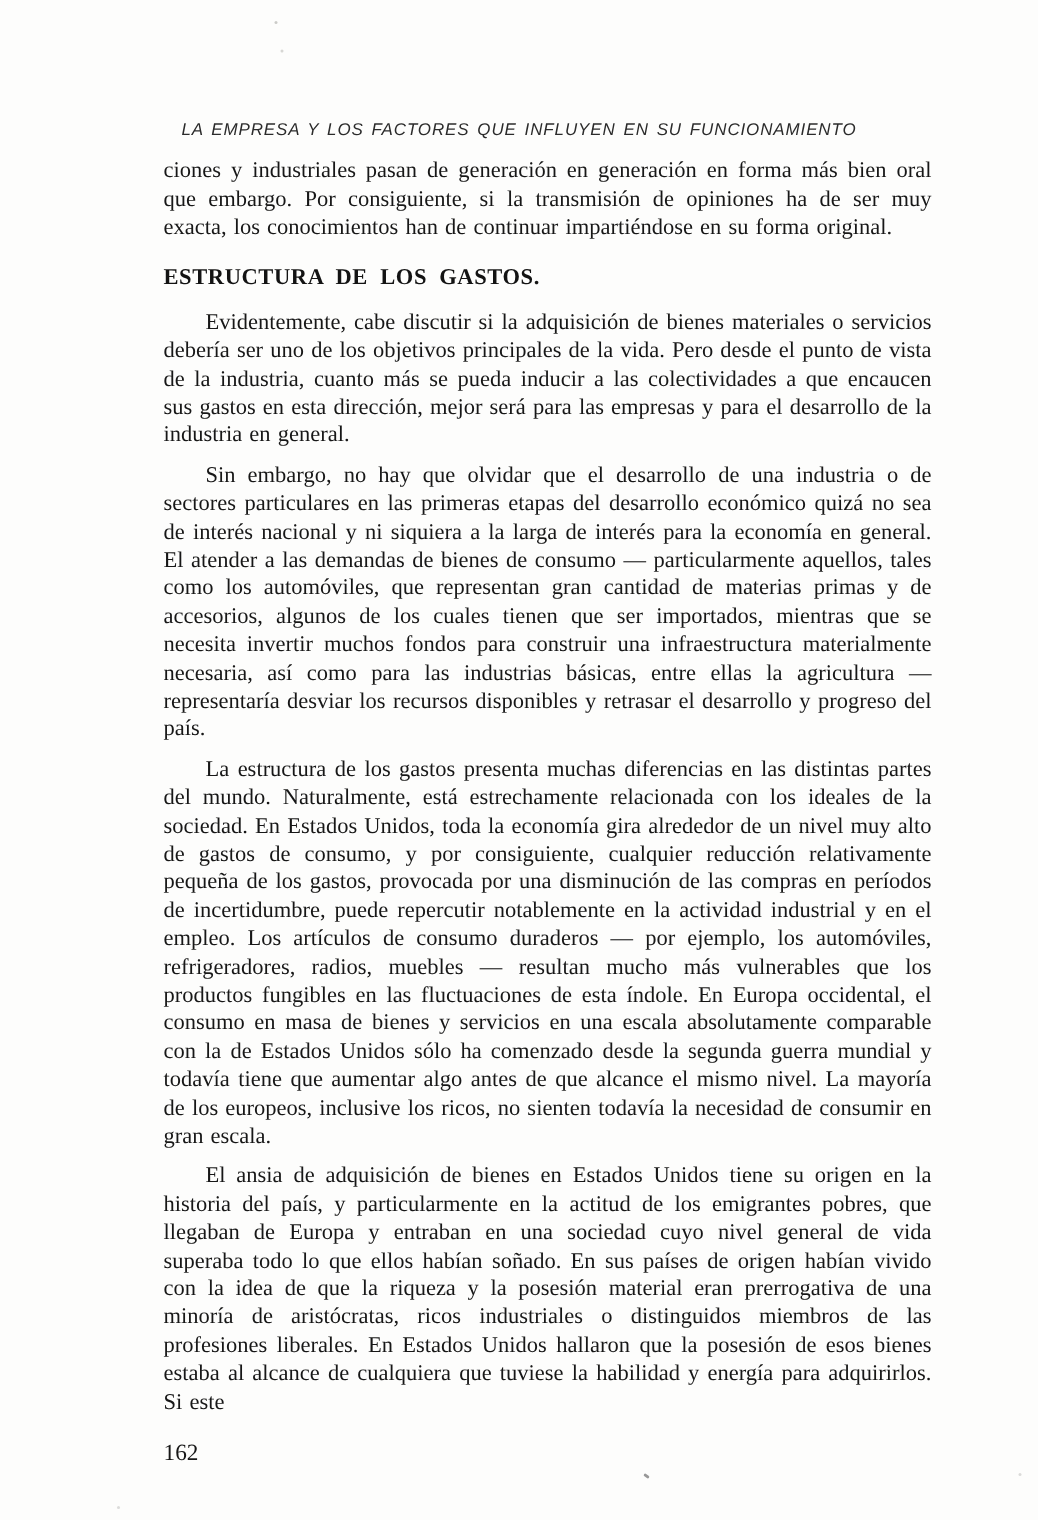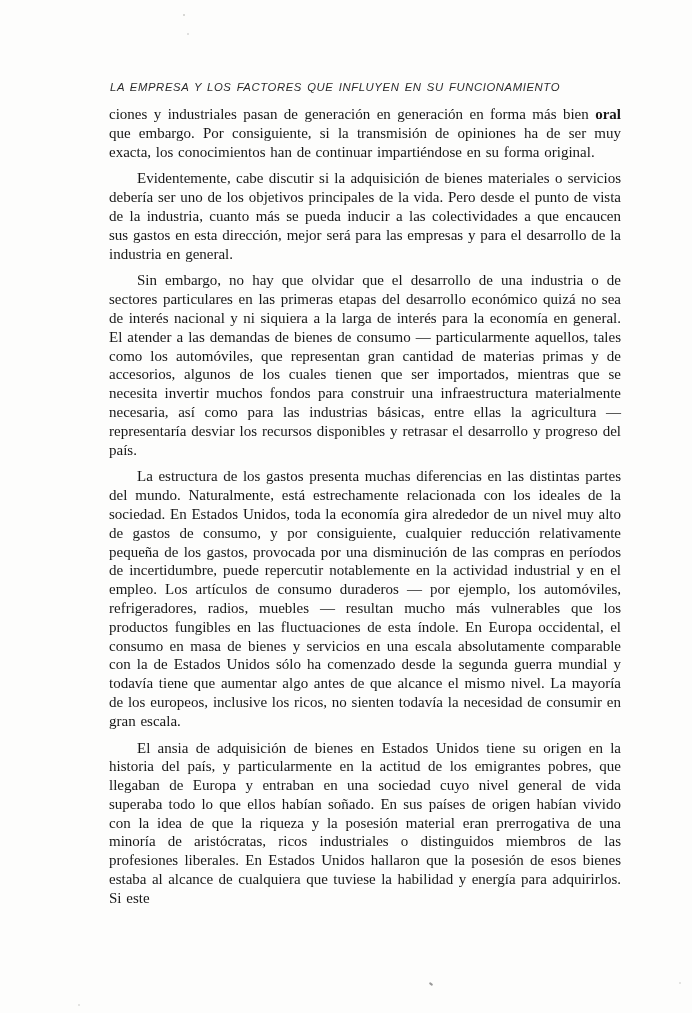--- a/index.html
+++ b/index.html
@@ -13,21 +13,21 @@
     position: relative;
     overflow: hidden;
   }
   .page {
     position: absolute;
     inset: 0;
     background: #fdfdfc;
   }
   .running-head {
     position: absolute;
-    left: 110px;
+    left: 121px;
     top: 81px;
     font-family: "Liberation Sans", sans-serif;
     font-style: italic;
     font-weight: normal;
     font-size: 11.3px;
     letter-spacing: 0.6px;
     word-spacing: 1.5px;
     color: #2b2b2b;
     white-space: nowrap;
   }
@@ -44,21 +44,21 @@
   }
   .para {
     margin: 0 0 8px 0;
     text-indent: 28px;
     word-spacing: 1px;
   }
   .para.continued {
     text-indent: 0;
   }
   .bold-word {
-    font-weight: bold;
+    font-weight: normal;
   }
   .section-heading {
     font-family: "Liberation Serif", serif;
     font-size: 15px;
     font-weight: bold;
     letter-spacing: 0.4px;
     word-spacing: 4px;
     margin: 15px 0 11px 0;
     text-align: left;
     color: #131313;
@@ -87,29 +87,31 @@
 <div class="page">
 
   <header class="running-head">
     <span>LA EMPRESA Y LOS FACTORES QUE INFLUYEN EN SU FUNCIONAMIENTO</span>
   </header>
 
   <main class="text-block">
 
     <p class="para continued"><span>ciones y industriales pasan de generación en generación en forma más bien </span><strong class="bold-word">oral</strong><span> que embargo. Por consiguiente, si la transmisión de opiniones ha de ser muy exacta, los conocimientos han de continuar impartiéndose en su forma original.</span></p>
 
+    <h2 class="section-heading">ESTRUCTURA DE LOS GASTOS.</h2>
 
     <p class="para">Evidentemente, cabe discutir si la adquisición de bienes materiales o servicios debería ser uno de los objetivos principales de la vida. Pero desde el punto de vista de la industria, cuanto más se pueda inducir a las colectividades a que encaucen sus gastos en esta dirección, mejor será para las empresas y para el desarrollo de la industria en general.</p>
 
     <p class="para">Sin embargo, no hay que olvidar que el desarrollo de una industria o de sectores particulares en las primeras etapas del desarrollo económico quizá no sea de interés nacional y ni siquiera a la larga de interés para la economía en general. El atender a las demandas de bienes de consumo — particularmente aquellos, tales como los automóviles, que representan gran cantidad de materias primas y de accesorios, algunos de los cuales tienen que ser importados, mientras que se necesita invertir muchos fondos para construir una infraestructura materialmente necesaria, así como para las industrias básicas, entre ellas la agricultura — representaría desviar los recursos disponibles y retrasar el desarrollo y progreso del país.</p>
 
     <p class="para">La estructura de los gastos presenta muchas diferencias en las distintas partes del mundo. Naturalmente, está estrechamente relacionada con los ideales de la sociedad. En Estados Unidos, toda la economía gira alrededor de un nivel muy alto de gastos de consumo, y por consiguiente, cualquier reducción relativamente pequeña de los gastos, provocada por una disminución de las compras en períodos de incertidumbre, puede repercutir notablemente en la actividad industrial y en el empleo. Los artículos de consumo duraderos — por ejemplo, los automóviles, refrigeradores, radios, muebles — resultan mucho más vulnerables que los productos fungibles en las fluctuaciones de esta índole. En Europa occidental, el consumo en masa de bienes y servicios en una escala absolutamente comparable con la de Estados Unidos sólo ha comenzado desde la segunda guerra mundial y todavía tiene que aumentar algo antes de que alcance el mismo nivel. La mayoría de los europeos, inclusive los ricos, no sienten todavía la necesidad de consumir en gran escala.</p>
 
     <p class="para">El ansia de adquisición de bienes en Estados Unidos tiene su origen en la historia del país, y particularmente en la actitud de los emigrantes pobres, que llegaban de Europa y entraban en una sociedad cuyo nivel general de vida superaba todo lo que ellos habían soñado. En sus países de origen habían vivido con la idea de que la riqueza y la posesión material eran prerrogativa de una minoría de aristócratas, ricos industriales o distinguidos miembros de las profesiones liberales. En Estados Unidos hallaron que la posesión de esos bienes estaba al alcance de cualquiera que tuviese la habilidad y energía para adquirirlos. Si este</p>
 
+    <div class="page-number">162</div>
 
   </main>
 
   <div class="speck speck-1"></div>
   <div class="speck speck-2"></div>
   <div class="speck speck-3"></div>
   <div class="speck speck-4"></div>
   <div class="speck speck-5"></div>
 
 </div>

